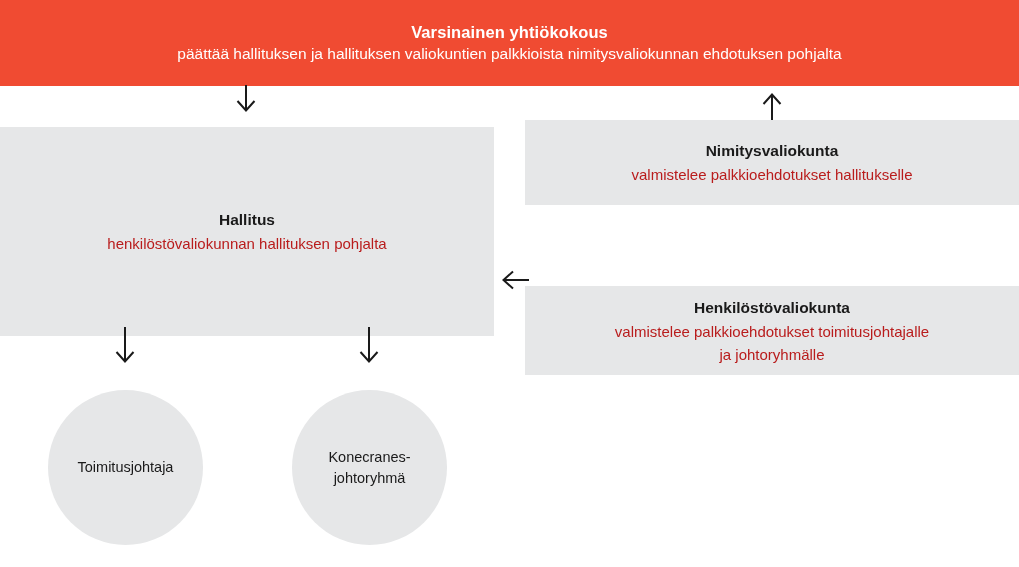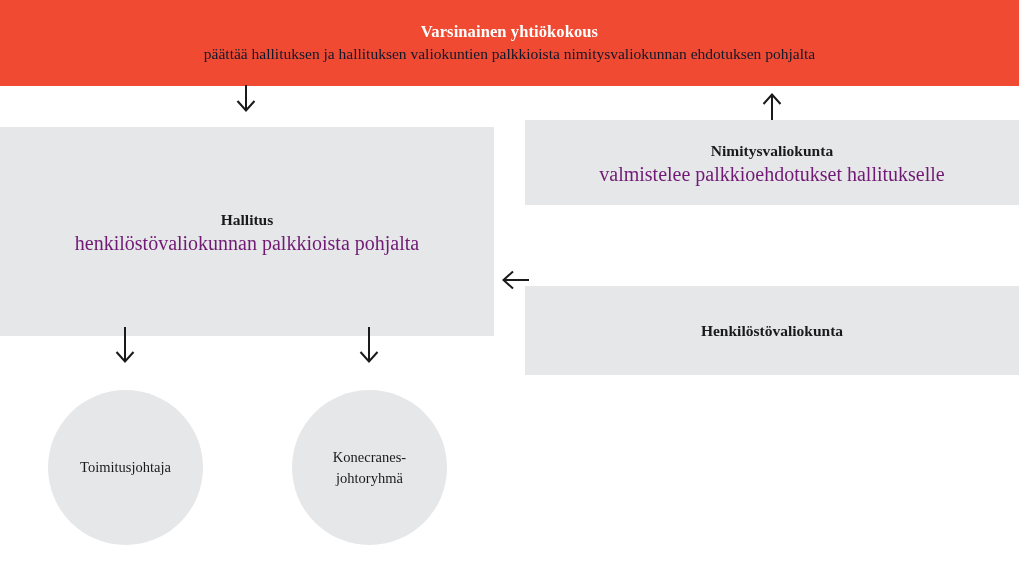--- a/index.html
+++ b/index.html
@@ -10,21 +10,20 @@
     width: 1019px;
     height: 567px;
     background: #ffffff;
     font-family: "Liberation Sans", sans-serif;
     overflow: hidden;
   }
   .canvas {
     position: relative;
     width: 957px;
     height: 567px;
-    font-family: Liberation Serif, serif;
   }
 
   
   .header-banner {
     position: absolute;
     left: 0;
     top: 0;
     width: 1019px;
     height: 86px;
     background: #f04b32;
@@ -36,21 +35,21 @@
   }
   .header-title {
     color: #ffffff;
     font-size: 16.5px;
     font-weight: bold;
     line-height: 22px;
     letter-spacing: 0.1px;
     white-space: nowrap;
   }
   .header-subtitle {
-    color: #0f172a;
+    color: #ffffff;
     font-size: 15.5px;
     font-weight: normal;
     line-height: 22px;
     white-space: nowrap;
   }
 
   
   .gbox {
     position: absolute;
     background: #e6e7e8;
@@ -62,22 +61,22 @@
     text-align: center;
   }
   .gbox .b-title {
     color: #1a1a1a;
     font-size: 15.5px;
     font-weight: bold;
     line-height: 24px;
     white-space: nowrap;
   }
   .gbox .b-line {
-    color: #701a75;
-    font-size: 20px;
+    color: #b91c1c;
+    font-size: 15px;
     font-weight: normal;
     line-height: 23px;
     white-space: nowrap;
   }
 
   #box-hallitus {
     left: 0;
     top: 119px;
     width: 494px;
     height: 209px;
@@ -153,30 +152,32 @@
 
   <div class="arrow" id="arrow-nimitys-to-header">
     <svg width="32" height="32" viewBox="0 0 32 32" xmlns="http://www.w3.org/2000/svg">
       <line x1="16" y1="30" x2="16" y2="6" stroke="#1a1a1a" stroke-width="2"></line>
       <polyline points="7.5,14 16,4.5 24.5,14" fill="none" stroke="#1a1a1a" stroke-width="2"></polyline>
     </svg>
   </div>
 
   <div class="gbox" id="box-hallitus">
     <div class="b-title">Hallitus</div>
-    <div class="b-line">henkilöstövaliokunnan palkkioista pohjalta</div>
+    <div class="b-line">henkilöstövaliokunnan hallituksen pohjalta</div>
   </div>
 
   <div class="gbox" id="box-nimitysvaliokunta">
     <div class="b-title">Nimitysvaliokunta</div>
     <div class="b-line">valmistelee palkkioehdotukset hallitukselle</div>
   </div>
 
   <div class="gbox" id="box-henkilostovaliokunta">
     <div class="b-title">Henkilöstövaliokunta</div>
+    <div class="b-line">valmistelee palkkioehdotukset toimitusjohtajalle</div>
+    <div class="b-line">ja johtoryhmälle</div>
   </div>
 
   <div class="arrow" id="arrow-henkilosto-to-hallitus">
     <svg width="34" height="30" viewBox="0 0 34 30" xmlns="http://www.w3.org/2000/svg">
       <line x1="33" y1="15" x2="9" y2="15" stroke="#1a1a1a" stroke-width="2"></line>
       <polyline points="17,6.5 7.5,15 17,23.5" fill="none" stroke="#1a1a1a" stroke-width="2"></polyline>
     </svg>
   </div>
 
   <div class="arrow" id="arrow-hallitus-to-toimitusjohtaja">

